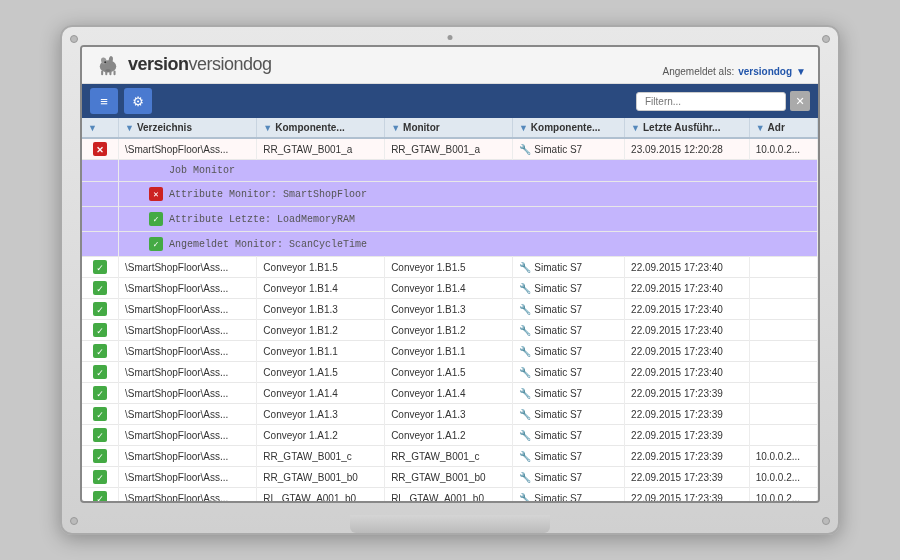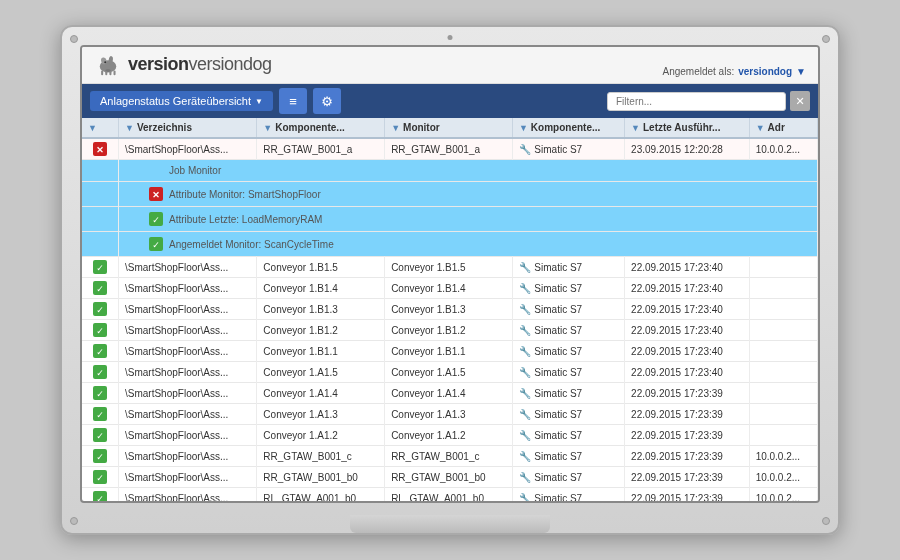--- a/index.html
+++ b/index.html
@@ -111,21 +111,21 @@
       display: flex;
       align-items: center;
       gap: 4px;
     }
     .filter-input {
       background: #fff;
       border: 1px solid #ccc;
       border-radius: 3px;
       padding: 3px 8px;
       font-size: 10px;
-      width: 179px;
+      width: 150px;
       color: #999;
     }
     .filter-clear {
       background: #aaa;
       color: #fff;
       border: none;
       width: 20px;
       height: 20px;
       border-radius: 2px;
       cursor: pointer;
@@ -200,24 +200,25 @@
       padding: 1px 3px;
       font-size: 9px;
       display: inline-block;
       width: 14px;
       height: 14px;
       text-align: center;
       line-height: 14px;
       font-weight: bold;
     }
     .expand-row td {
-      background: #7dd3fc;
+      background: #c4b5fd;
       padding-left: 30px;
       color: #555;
       font-style: normal;
+      font-family: Liberation Mono, monospace;
     }
     .expand-row td .sub-item {
       display: flex;
       align-items: center;
       gap: 6px;
       padding: 2px 0;
     }
     .simatic-icon {
       display: inline-flex;
       align-items: center;
@@ -290,21 +291,20 @@
         </span>
       </div>
       <div class="user-info">
         <span>Angemeldet als:</span>
         <span class="username">versiondog</span>
         <span style="cursor:pointer; color:#2255aa;">▼</span>
       </div>
     </div>
 
     <div class="toolbar">
-      <div class="toolbar-title">Anlagenstatus Geräteübersicht</div>
       <button class="toolbar-btn">≡</button>
       <button class="toolbar-btn">⚙</button>
       <div class="filter-area">
         <input class="filter-input" type="text" placeholder="Filtern..." style="">
         <button class="filter-clear">✕</button>
       </div>
     </div>
 
     <div class="table-wrapper">
       <table>

